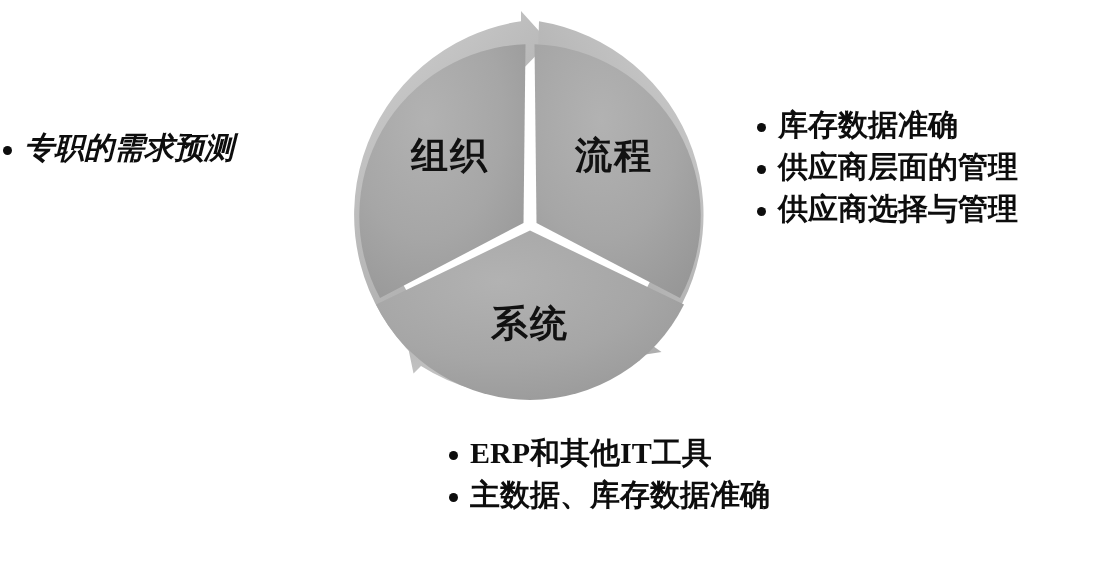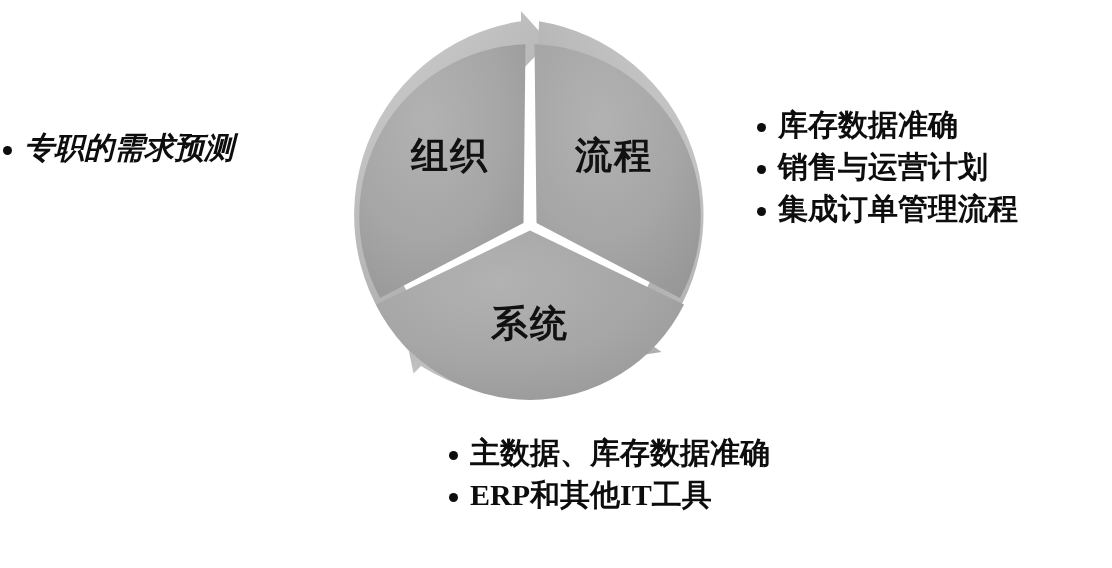--- a/index.html
+++ b/index.html
@@ -182,22 +182,22 @@
       </g>
     </svg>
   </div>
 
   <ul class="bullet-list" id="list-organization">
     <li>专职的需求预测</li>
   </ul>
 
   <ul class="bullet-list" id="list-process">
     <li>库存数据准确</li>
-    <li>销售与运营计划</li>
-    <li>集成订单管理流程</li>
+    <li>供应商层面的管理</li>
+    <li>供应商选择与管理</li>
   </ul>
 
   <ul class="bullet-list" id="list-system">
+    <li>ERP和其他IT工具</li>
     <li>主数据、库存数据准确</li>
-    <li>ERP和其他IT工具</li>
   </ul>
 
 </div>
 
 </body></html>

